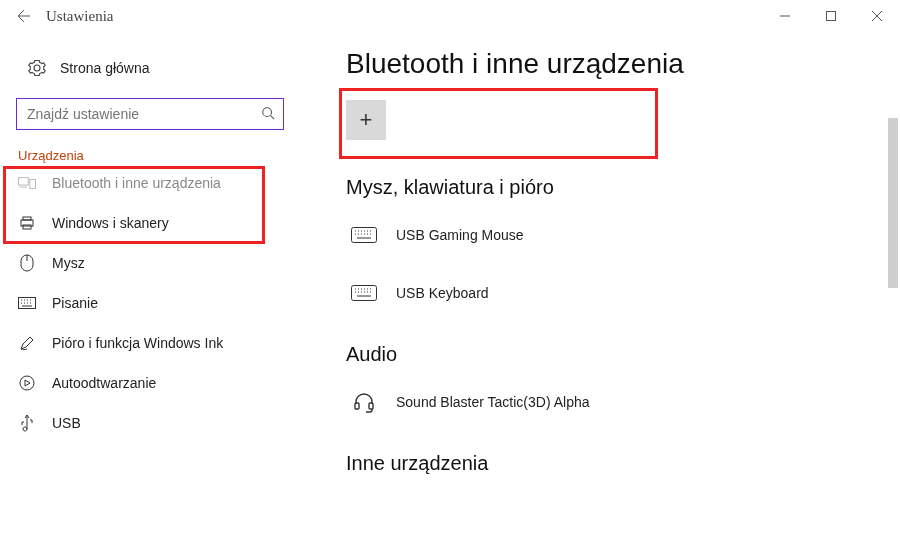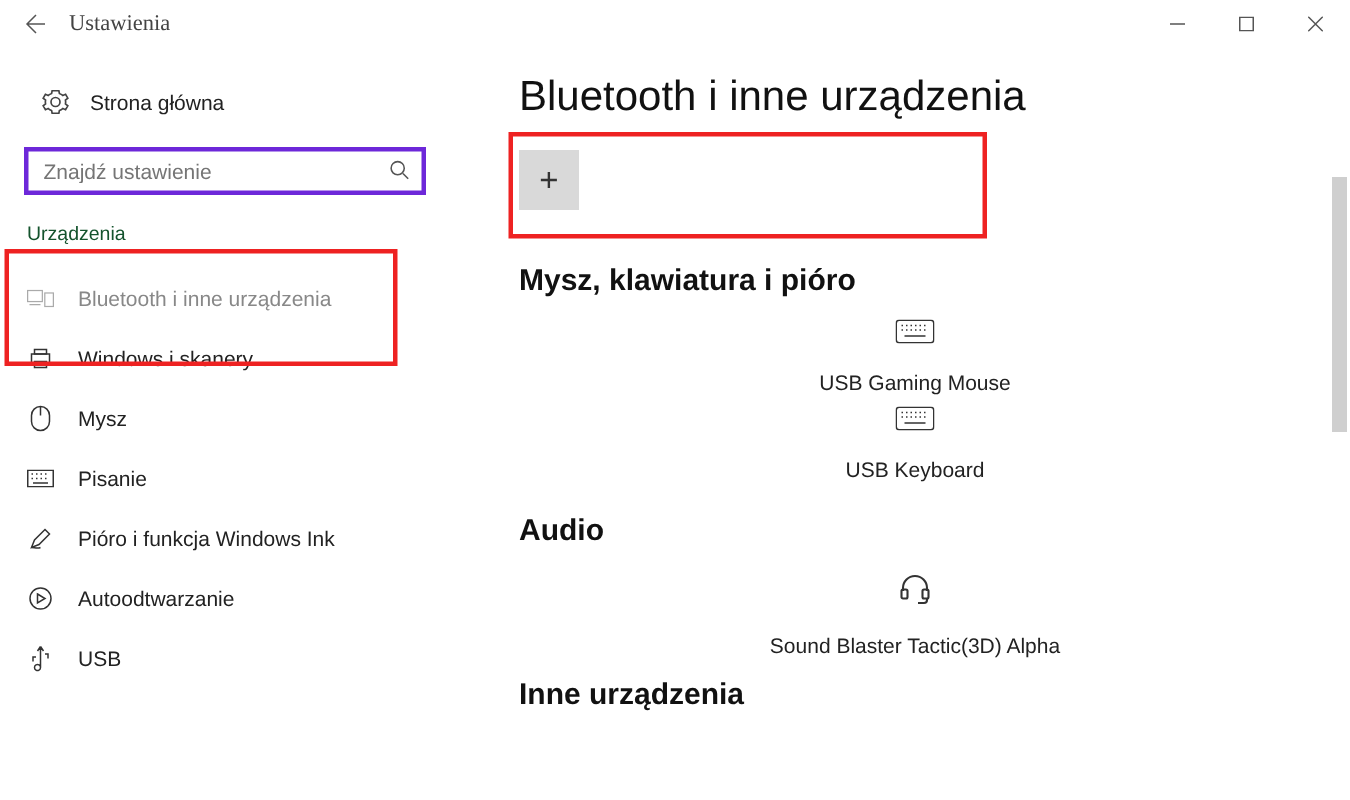--- a/index.html
+++ b/index.html
@@ -66,40 +66,40 @@
     height: 40px;
     padding-left: 28px;
     gap: 14px;
     font-size: 14px;
     color: #222;
   }
   .gear-icon svg { display: block; }
   .search-wrap {
     margin: 10px 16px 18px 16px;
     height: 32px;
-    border: 3px solid #6d28d9;
+    border: 1px solid #6d28d9;
     display: flex;
     align-items: center;
     padding: 0 8px;
     background: #fff;
   }
   .search-wrap input {
     border: none;
     outline: none;
     flex: 1;
     font-size: 14px;
     color: #666;
     background: transparent;
   }
   .search-icon { color: #555; font-size: 14px; }
   .cat-label {
     font-size: 13px;
-    color: #14532d;
+    color: #c2410c;
     padding-left: 18px;
-    margin-bottom: 16px;
+    margin-bottom: 0;
     margin-top: 4px;
   }
   .nav-item {
     height: 40px;
     display: flex;
     align-items: center;
     padding-left: 18px;
     gap: 16px;
     font-size: 14px;
     color: #222;
@@ -139,32 +139,31 @@
     display: flex;
     align-items: center;
     justify-content: center;
     color: #333;
     font-size: 22px;
     font-weight: 300;
   }
   .add-text { font-size: 14px; color: #222; }
   .section-head {
     font-size: 20px;
-    font-weight: 700;
+    font-weight: 400;
     color: #111;
     margin: 0 0 14px 0;
   }
   .dev-row {
     display: flex;
     align-items: center;
     gap: 18px;
     height: 44px;
     margin-bottom: 14px;
     padding-left: 4px;
-    flex-direction: column;
   }
   .dev-ico { width: 28px; display:flex; justify-content:center; color:#333; }
   .dev-ico svg { display:block; }
   .dev-name { font-size: 14px; color: #222; }
   .section2 { margin-top: 28px; }
   
   .hl {
     position: absolute;
     border: 3px solid #e22;
     pointer-events: none;

